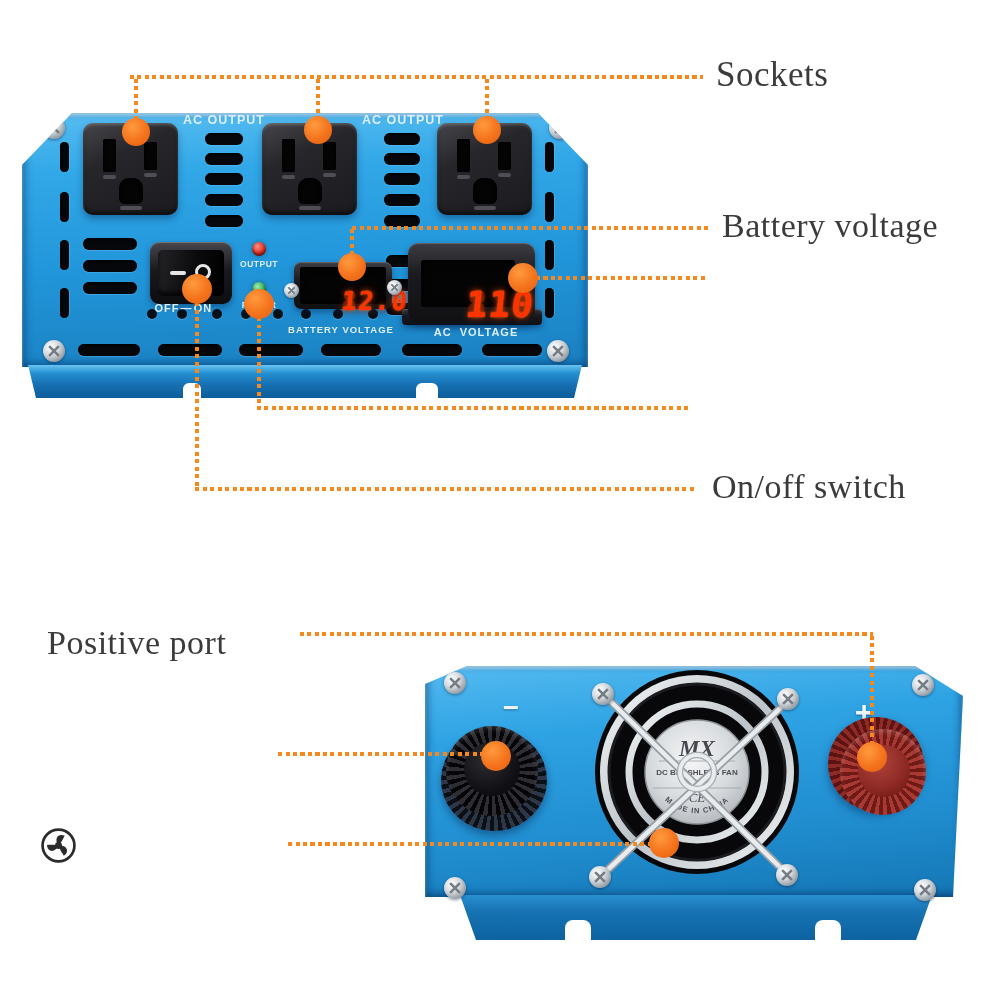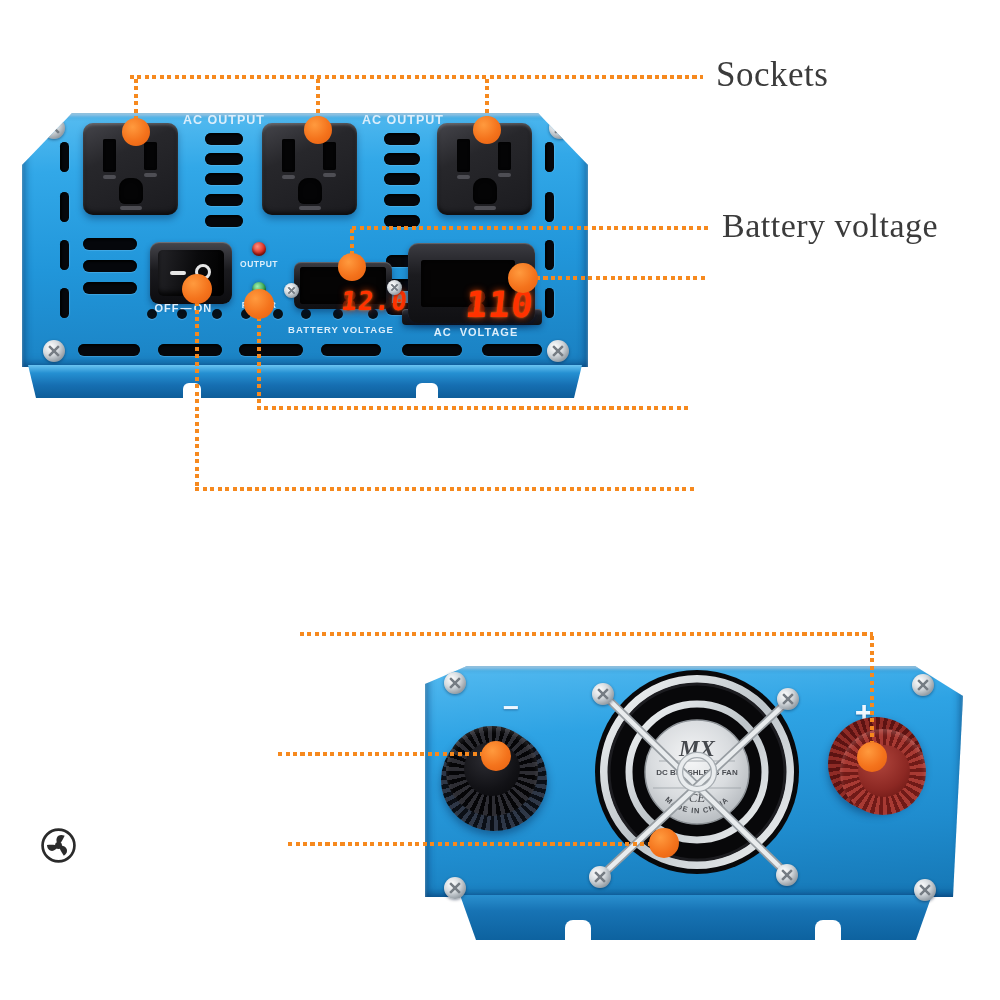--- a/index.html
+++ b/index.html
@@ -303,21 +303,23 @@
   <i class="h-dash" style="left:536px;top:276px;width:169px;"></i>
   <i class="c-dot" style="left:508px;top:263px;width:30px;height:30px;"></i>
 
   <i class="c-dot" style="left:244px;top:289px;width:30px;height:30px;"></i>
   <i class="v-dash" style="left:257px;top:317px;height:91px;"></i>
   <i class="h-dash" style="left:257px;top:406px;width:435px;"></i>
 
   <i class="c-dot" style="left:182px;top:274px;width:30px;height:30px;"></i>
   <i class="v-dash" style="left:195px;top:302px;height:188px;"></i>
   <i class="h-dash" style="left:195px;top:487px;width:500px;"></i>
-
+  <span class="callout-label" style="left:712px;top:468px;">On/off switch</span>
+
+  <span class="callout-label" style="left:47px;top:624px;">Positive port</span>
   <i class="h-dash" style="left:300px;top:632px;width:573px;"></i>
   <i class="v-dash" style="left:870px;top:636px;height:106px;"></i>
   <i class="c-dot" style="left:857px;top:742px;width:30px;height:30px;"></i>
 
   <i class="h-dash" style="left:278px;top:752px;width:207px;"></i>
   <i class="c-dot" style="left:481px;top:741px;width:30px;height:30px;"></i>
 
   <svg viewBox="0 0 36 36" style="left:40px;top:827px;width:37px;height:37px;z-index:12;">
     <circle cx="18" cy="18" r="15.5" fill="none" stroke="#2b2b2b" stroke-width="2.6"></circle>
     <g fill="#2b2b2b">

